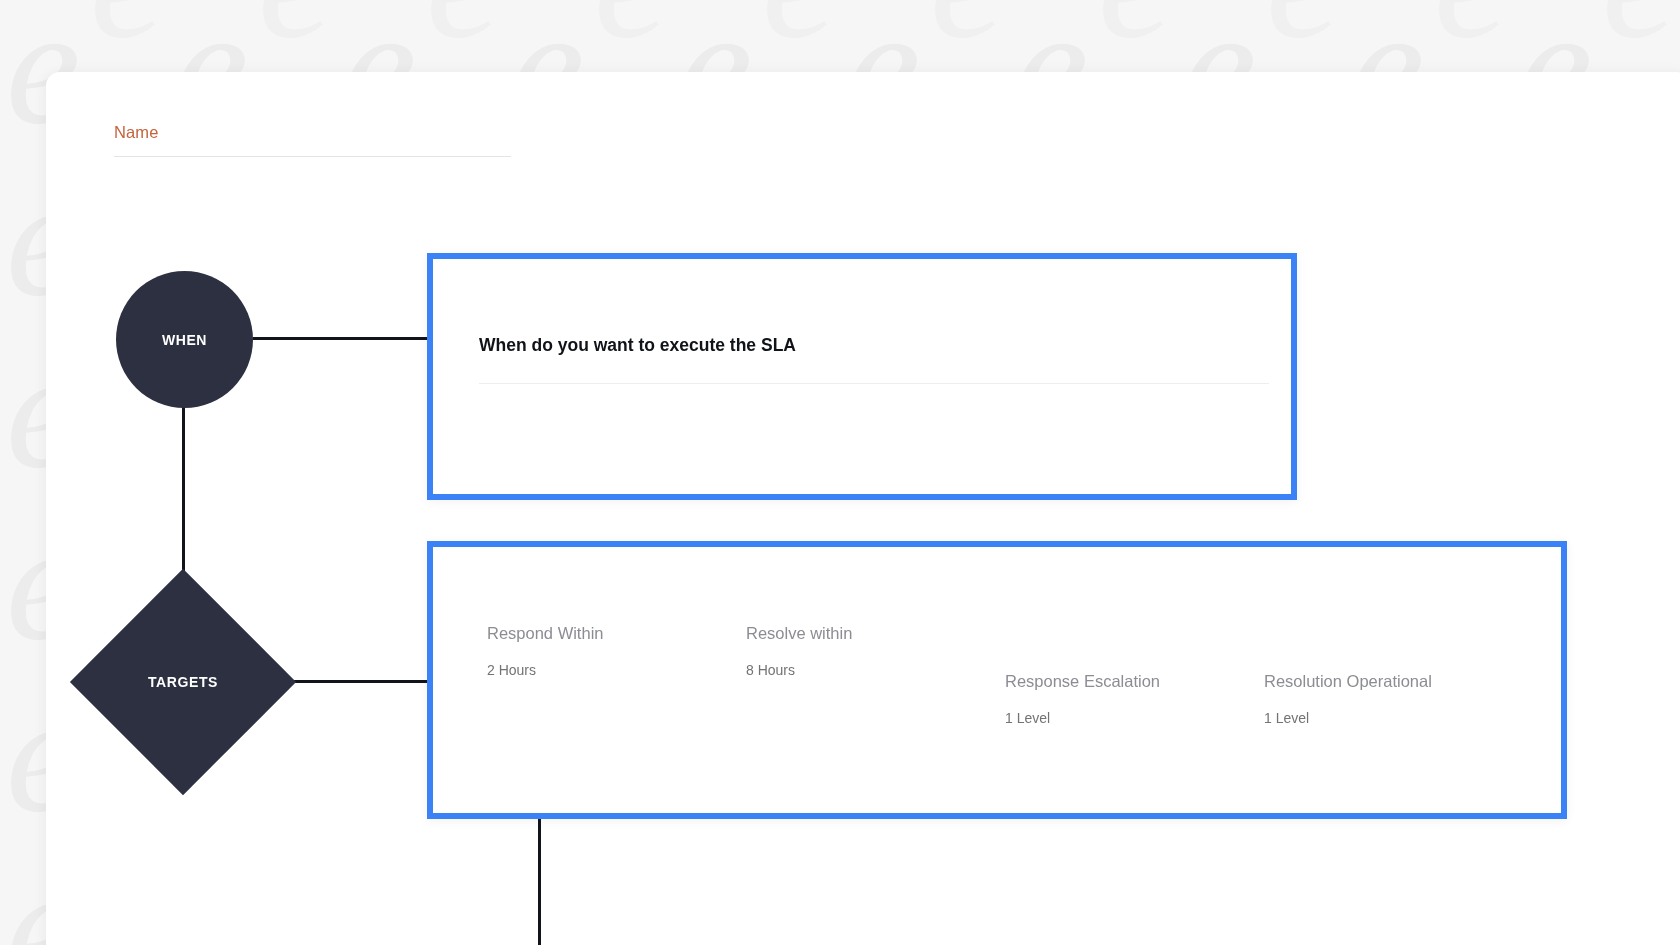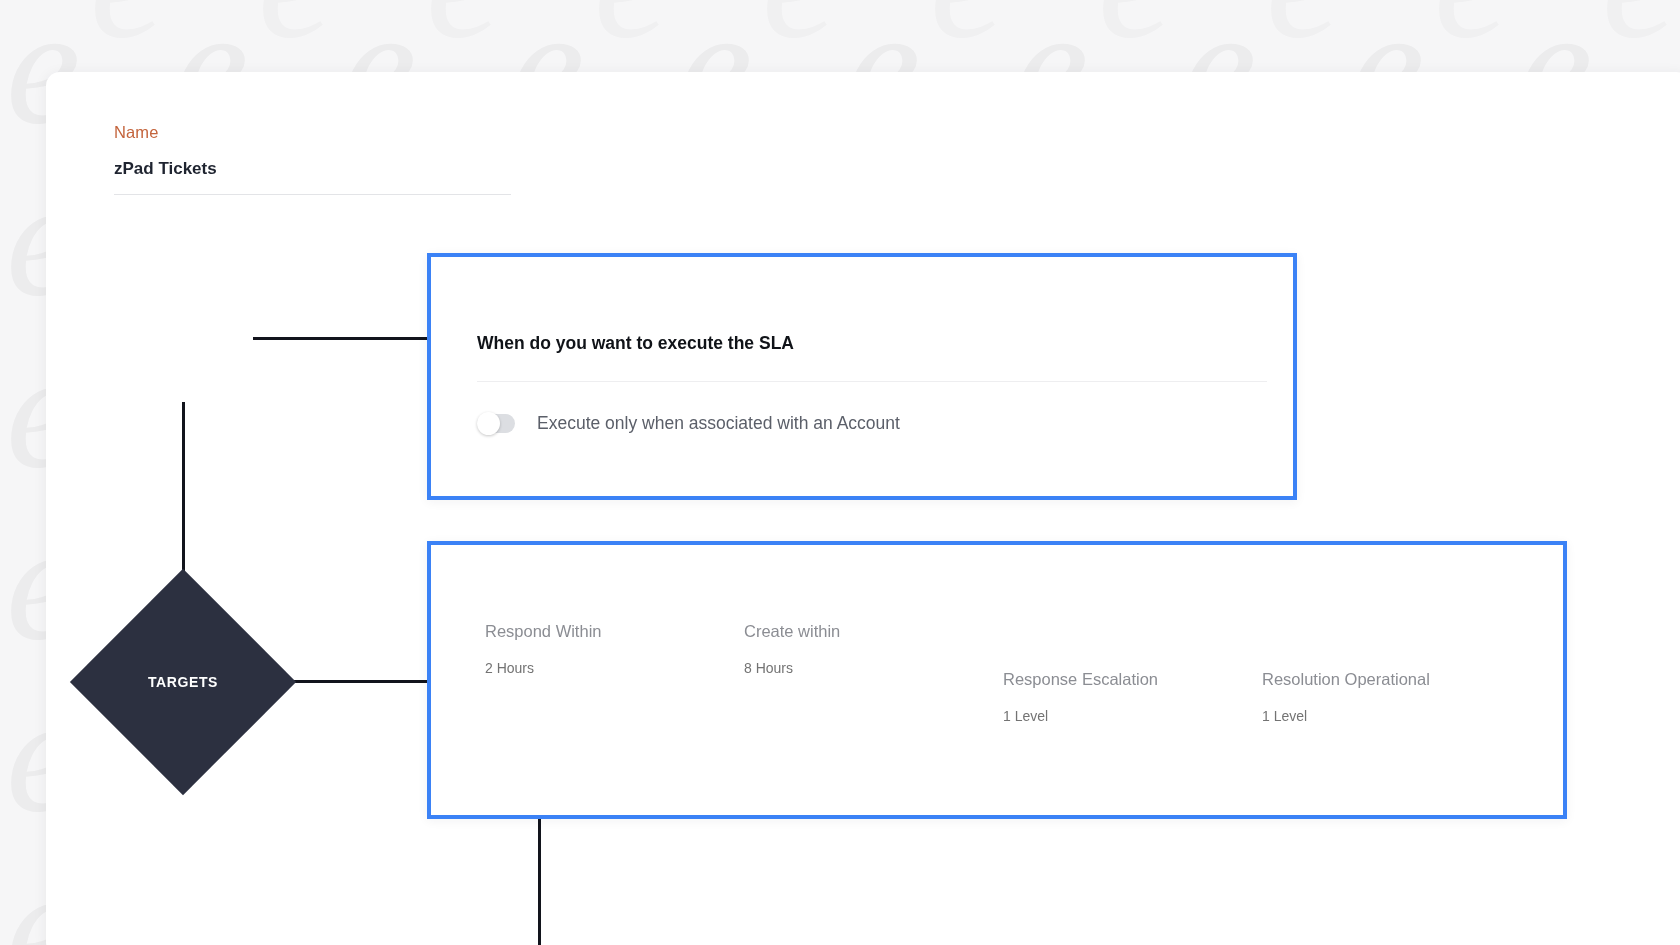--- a/index.html
+++ b/index.html
@@ -124,21 +124,21 @@
   .connector { position: absolute; background: #12141c; z-index: 3; }
   #conn-when-horizontal    { left: 207px; top: 265px; width: 175px; height: 3px; }
   #conn-when-vertical      { left: 136px; top: 330px; width: 3px;  height: 232px; }
   #conn-targets-horizontal { left: 215px; top: 608px; width: 166px; height: 3px; }
   #conn-bottom-vertical    { left: 492px; top: 735px; width: 3px;  height: 155px; }
 
   
   .flow-card {
     position: absolute;
     background: #ffffff;
-    border: 4px solid #3b82f6;
+    border: 6px solid #3b82f6;
     box-shadow: 0 2px 10px rgba(40,42,60,0.055);
     z-index: 3;
   }
 
   #when-card    { left: 381px; top: 181px; width: 870px; height: 247px; }
   #targets-card { left: 381px; top: 469px; width: 1140px; height: 278px; padding-left: 8px; }
 
   .card-inner { padding: 0 46px; }
 
   #when-card .card-title {
@@ -224,57 +224,53 @@
     <rect x="0" y="0" width="1680" height="945" fill="#f6f6f7"></rect>
     <rect x="0" y="0" width="1680" height="945" fill="url(#e-tile)"></rect>
     <rect x="0" y="0" width="1680" height="945" fill="url(#e-tile2)"></rect>
   </svg>
 </div>
 
 <div id="main-panel">
 
   <div class="field-block" id="name-field">
     <div class="field-label accent">Name</div>
-    <div class="field-value bold">zPad Tickets</div>
     <div class="field-underline"></div>
   </div>
 
 
   <div class="connector" id="conn-when-horizontal"></div>
   <div class="connector" id="conn-when-vertical"></div>
   <div class="connector" id="conn-targets-horizontal"></div>
   <div class="connector" id="conn-bottom-vertical"></div>
 
+  <div id="when-node">
+    <div class="node-label">WHEN</div>
+  </div>
 
   <div id="targets-node">
     <div class="node-label">TARGETS</div>
   </div>
 
   <div class="flow-card" id="when-card">
     <div class="card-inner">
       <div class="card-title">When do you want to execute the SLA</div>
       <div class="card-divider"></div>
-      <div class="toggle-row">
-        <div class="toggle-switch">
-          <div class="knob"></div>
-        </div>
-        <div class="toggle-label">Execute only when associated with an Account</div>
-      </div>
     </div>
   </div>
 
   <div class="flow-card" id="targets-card">
     <div class="card-inner">
       <div class="targets-grid">
         <div class="target-cell">
           <div class="cell-label">Respond Within</div>
           <div class="cell-value">2 Hours</div>
         </div>
         <div class="target-cell">
-          <div class="cell-label">Create within</div>
+          <div class="cell-label">Resolve within</div>
           <div class="cell-value">8 Hours</div>
         </div>
 
         <div class="target-cell row-2">
           <div class="cell-label">Response Escalation</div>
           <div class="cell-value">1 Level</div>
         </div>
         <div class="target-cell row-2">
           <div class="cell-label">Resolution Operational</div>
           <div class="cell-value">1 Level</div>

